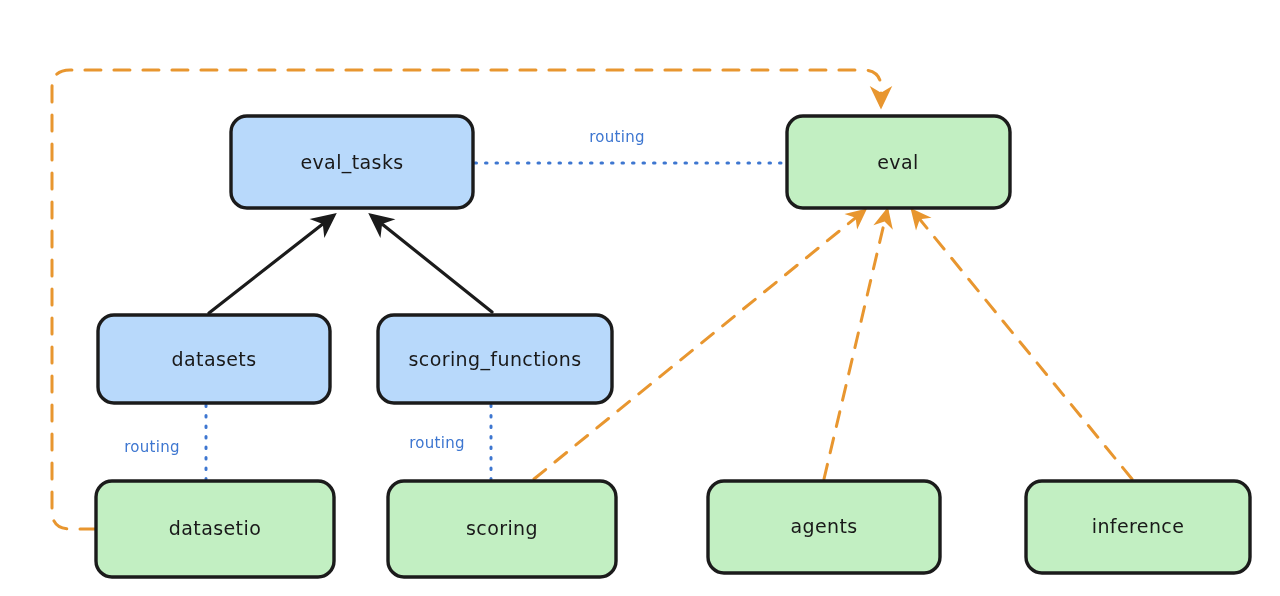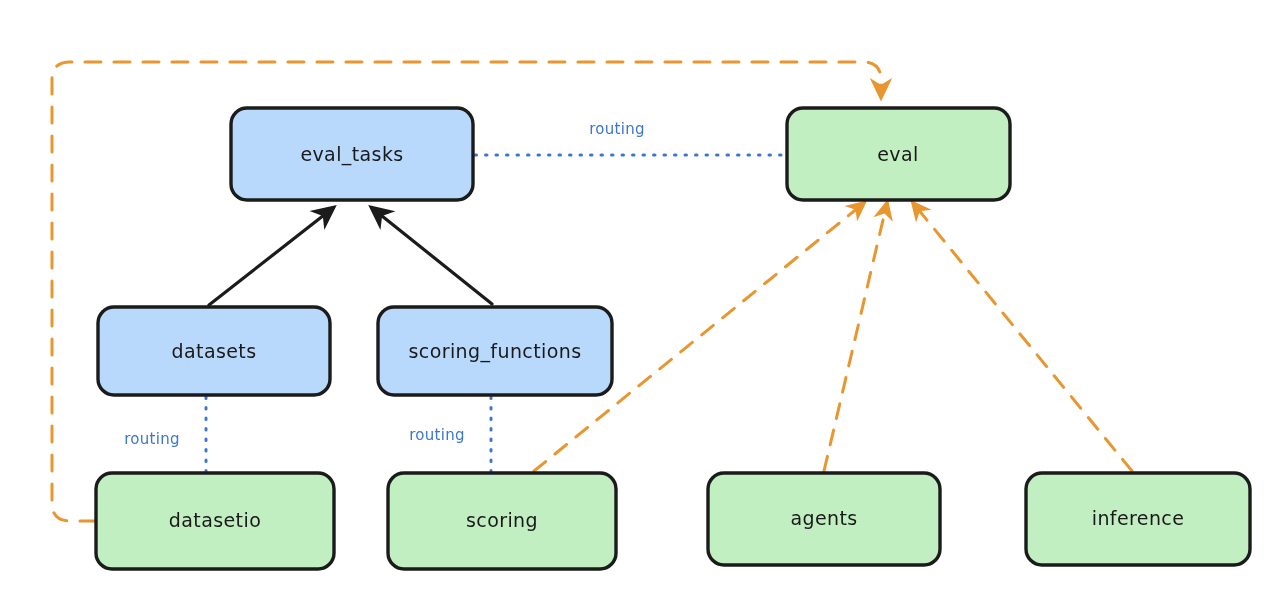--- a/index.html
+++ b/index.html
@@ -12,20 +12,21 @@
     width: 1280px;
     height: 596px;
     overflow: hidden;
     font-family: "DejaVu Sans", sans-serif;
     position: relative;
   }
   #diagram-root {
     position: relative;
     width: 1280px;
     height: 500px;
+    margin-top: 8px;
   }
   svg.diagram-canvas {
     position: absolute;
     top: 0;
     left: 0;
     width: 1280px;
     height: 596px;
     display: block;
   }
   .node-label {

